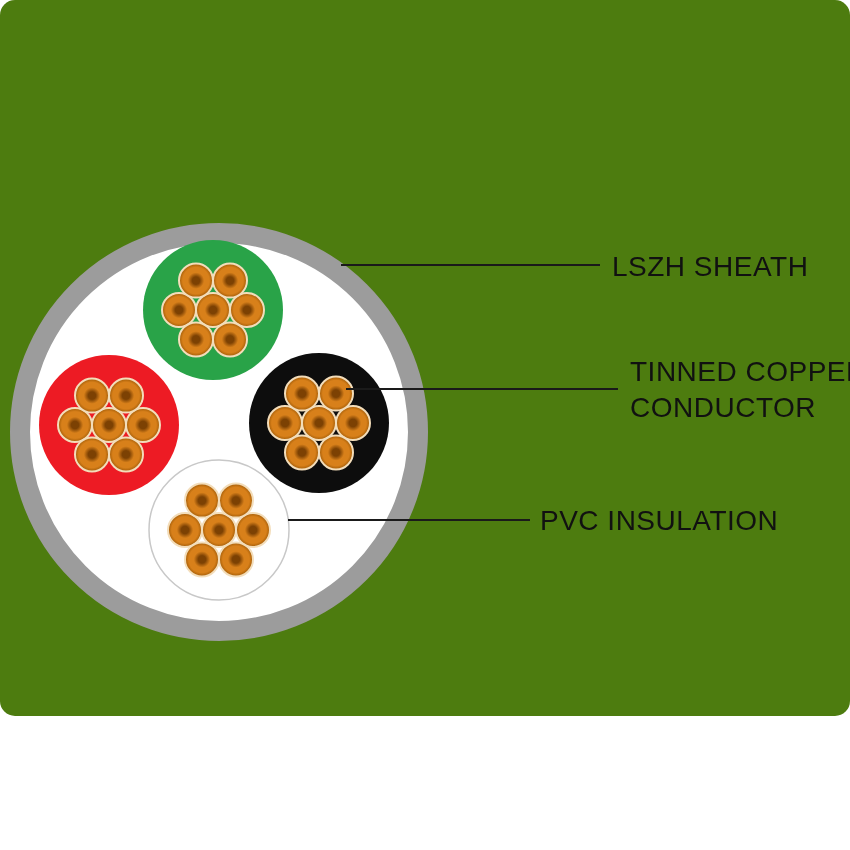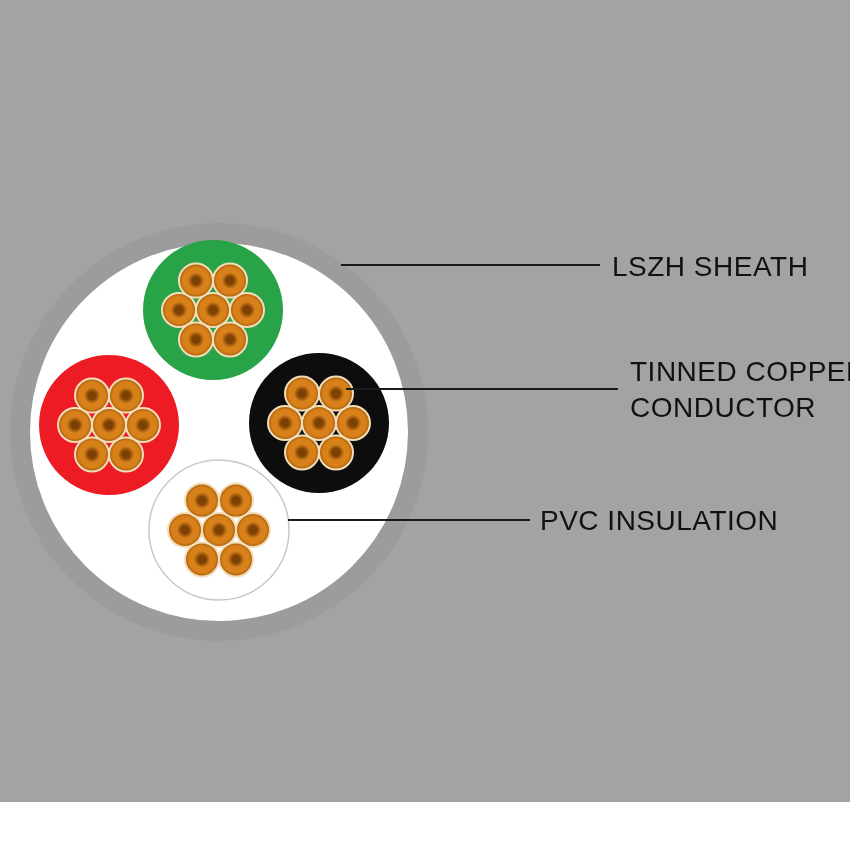--- a/index.html
+++ b/index.html
@@ -3,23 +3,24 @@
 <meta charset="utf-8">
 <style>
   html, body {
     margin: 0;
     padding: 0;
     background: #ffffff;
   }
   .page {
     position: relative;
     width: 850px;
-    height: 802px;
-    background: #a3a3a3;
+    height: 716px;
+    background: #4d7c0f;
     overflow: hidden;
+    border-radius: 15px;
   }
   svg {
     display: block;
   }
   .lbl {
     font-family: "Liberation Sans", sans-serif;
     font-size: 28px;
     font-weight: 500;
     fill: #111111;
     letter-spacing: 0.5px;

